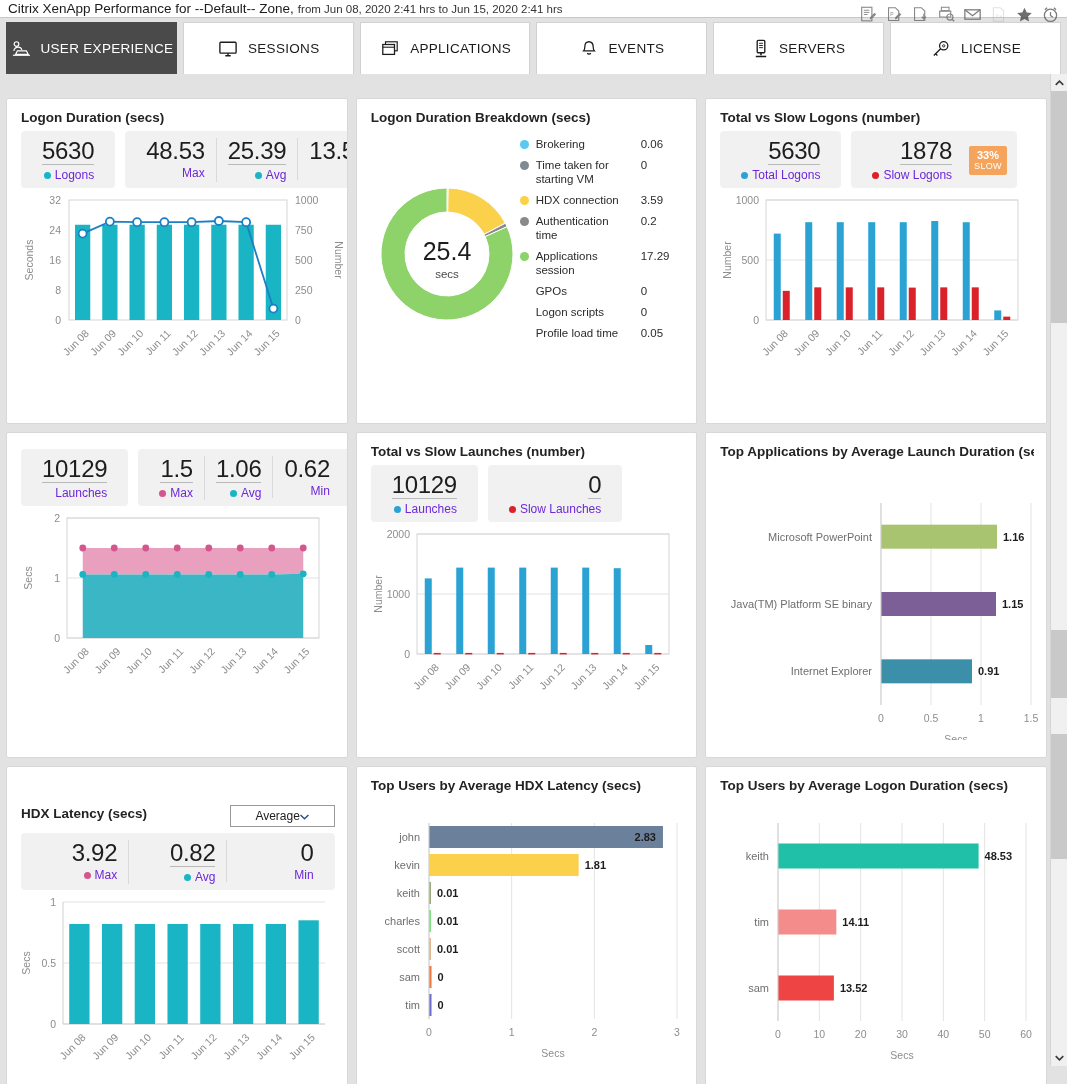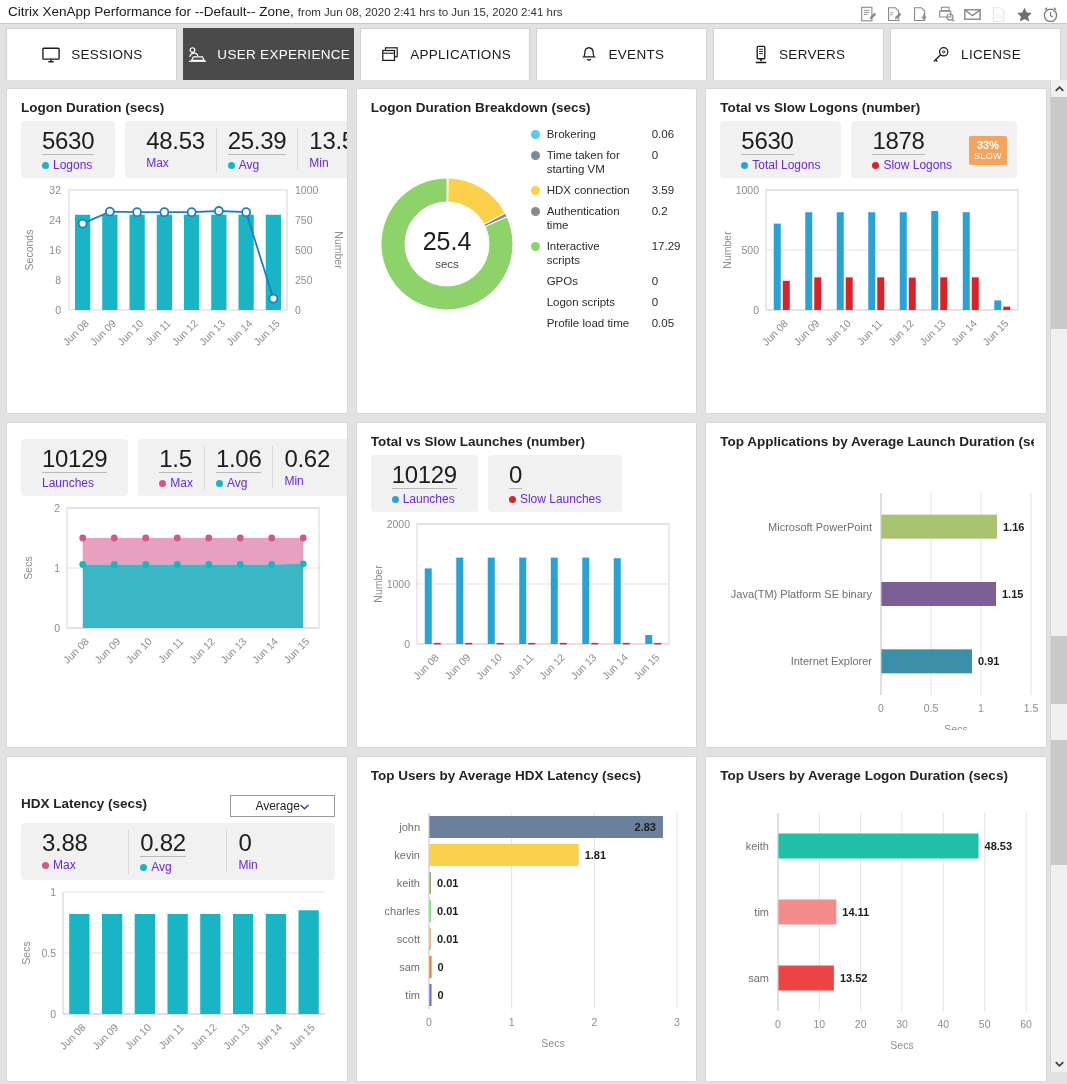--- a/index.html
+++ b/index.html
@@ -6,21 +6,21 @@
   html, body { margin:0; padding:0; }
   body {
     width:1067px; height:1084px; overflow:hidden;
     background:#e2e2e2;
     font-family:"Liberation Sans", sans-serif;
     font-size:12px;
     color:#222;
   }
   
   .titlebar {
-    height:24px; background:#ffffff; border-bottom:1px solid #c8c8c8;
+    height:18px; background:#ffffff; border-bottom:1px solid #c8c8c8;
     display:flex; align-items:center; padding:0 8px; position:relative;
   }
   .title-main { font-size:13.5px; color:#1a1a1a; }
   .title-sub  { font-size:11.5px; color:#333; margin-left:4px; }
   .title-icons { position:absolute; right:8px; top:0; height:28px; display:flex; align-items:center; gap:9px; }
   .ticon { width:17px; height:17px; display:block; opacity:.8; }
   .ticon.disabled { opacity:.28; }
   
   .tabbar { height:56px; background:#e2e2e2; display:flex; gap:6px; padding:4px 6px 0 6px; }
   .tab {
@@ -29,32 +29,32 @@
     font-size:13.5px; letter-spacing:.3px; color:#1b1b1b; cursor:pointer;
     height:52px;
   }
   .tab.active { background:#4a4a4a; color:#ffffff; border-color:#4a4a4a; }
   .tab svg { display:block; }
   
   .viewport { position:relative; height:992px; background:#e2e2e2; }
   .grid {
     position:absolute; left:0; top:0; right:17px; bottom:0;
     display:grid; grid-template-columns:1fr 1fr 1fr;
-    grid-auto-rows:326px; gap:8px; padding:8px 3px 6px 6px;
+    grid-auto-rows:326px; gap:8px; padding:24px 3px 6px 6px;
   }
   .card {
     background:#ffffff; border:1px solid #d8d8d8; border-radius:2px;
     padding:10px 12px; position:relative; overflow:hidden;
   }
   .card-title { font-size:13.5px; font-weight:bold; color:#232323; margin:1px 0 6px 2px; white-space:nowrap; overflow:hidden; }
   .card-head { display:flex; align-items:flex-start; justify-content:space-between;margin-top:28px; }
   
   .kpirow { display:flex; gap:10px; margin:6px 0 4px 2px; }
   .kpibox { background:#f1f1f1; border-radius:4px; padding:7px 10px 6px; display:flex; align-items:flex-start; }
-  .kpicell { padding:0 11px; text-align:left; position:relative; }
+  .kpicell { padding:0 11px; text-align:right; position:relative; }
   .kpicell + .kpicell { border-left:1px solid #d9d9d9; }
   .kpival { font-size:24px; color:#1d1d1d; line-height:1.06; font-weight:400; letter-spacing:-.3px; }
   .kpival.u { border-bottom:1px solid #b9b9b9; display:inline-block; padding-bottom:1px; }
   .kpilab { font-size:12px; color:#6d28d9; margin-top:3px; white-space:nowrap; }
   .dot { display:inline-block; width:7px; height:7px; border-radius:50%; margin-right:4px; vertical-align:middle; position:relative; top:-1px;}
   .badge {
     background:#f5a45d; color:#fff; font-size:11px; line-height:1.05; text-align:center;
     padding:4px 5px; border-radius:2px; margin:8px 0 0 6px; font-weight:bold;
   }
   .badge small { font-size:9px; display:block; font-weight:normal; letter-spacing:.3px; }
@@ -66,21 +66,21 @@
   }
   
   .chart { position:relative; }
   .axlab { fill:#8d8d8d; font-size:10.5px; font-family:"Liberation Sans", sans-serif; }
   .axtitle { fill:#8d8d8d; font-size:10.5px; font-family:"Liberation Sans", sans-serif; }
   .vallab { fill:#1d1d1d; font-size:11px; font-weight:bold; font-family:"Liberation Sans", sans-serif; }
   .catlab { fill:#6f6f6f; font-size:11px; font-family:"Liberation Sans", sans-serif; }
   .gridline { stroke:#e3e3e3; stroke-width:1; }
   .axisline { stroke:#cfcfcf; stroke-width:1; }
   
-  .legend { position:absolute; left:174px; top:38px; width:165px; }
+  .legend { position:absolute; left:163px; top:38px; width:165px; }
   .lgrow { display:flex; align-items:flex-start; margin-bottom:7px; font-size:11.5px; color:#2b2b2b; }
   .lgdot { width:9px; height:9px; border-radius:50%; flex:0 0 9px; margin:3px 7px 0 0; }
   .lgdot.none { background:transparent; }
   .lgname { width:88px; line-height:1.22; }
   .lgval { width:44px; line-height:1.22;margin-left:17px; }
   
   .sbar { position:absolute; right:0; top:0; width:17px; bottom:0; background:#f0f0f0; border-left:1px solid #d4d4d4; }
   .sbtn { height:17px; width:17px; display:flex; align-items:center; justify-content:center; background:#f0f0f0; }
   .sthumb { position:absolute; left:0; width:17px; background:#c9c9c9; }
   .t1 { top:17px; height:232px; }
@@ -146,39 +146,39 @@
       <svg viewBox="0 0 20 20" width="17" height="17">
           <circle cx="10" cy="11" r="7.2" fill="none" stroke="#5b5b5b" stroke-width="1.5"></circle>
           <path d="M10 7 v4.3 l2.8 1.6" fill="none" stroke="#5b5b5b" stroke-width="1.4"></path>
           <path d="M3.5 4.5 L6 2 M16.5 4.5 L14 2" stroke="#5b5b5b" stroke-width="1.5"></path>
         </svg>
     </span>
   </div>
 </div>
 
 <div class="tabbar">
-  <div class="tab">
-    <span>
-      <svg width="22" height="18" viewBox="0 0 24 20">
-          <rect x="3" y="2.5" width="18" height="12" rx="1" fill="none" stroke="#1b1b1b" stroke-width="1.5"></rect>
-          <path d="M9 17.5 h6 M12 14.5 v3" stroke="#1b1b1b" stroke-width="1.5"></path>
-        </svg>
-    </span>
-    <span>SESSIONS</span>
-  </div>
   <div class="tab active">
     <span>
       <svg width="22" height="18" viewBox="0 0 24 20">
           <circle cx="7" cy="4.5" r="2.6" fill="none" stroke="#fff" stroke-width="1.3"></circle>
           <path d="M4 12 q1-4 5-4 q3 0 4 3" fill="none" stroke="#fff" stroke-width="1.3"></path>
           <path d="M8 12 h10 l2 4 h-14 z" fill="none" stroke="#fff" stroke-width="1.3"></path>
           <path d="M3 17 h19" stroke="#fff" stroke-width="1.3"></path>
         </svg>
     </span>
     <span>USER EXPERIENCE</span>
+  </div>
+  <div class="tab">
+    <span>
+      <svg width="22" height="18" viewBox="0 0 24 20">
+          <rect x="3" y="2.5" width="18" height="12" rx="1" fill="none" stroke="#1b1b1b" stroke-width="1.5"></rect>
+          <path d="M9 17.5 h6 M12 14.5 v3" stroke="#1b1b1b" stroke-width="1.5"></path>
+        </svg>
+    </span>
+    <span>SESSIONS</span>
   </div>
   <div class="tab">
     <span>
       <svg width="22" height="18" viewBox="0 0 24 20">
           <rect x="7" y="2" width="13" height="10" fill="none" stroke="#1b1b1b" stroke-width="1.3"></rect>
           <rect x="4" y="5" width="13" height="11" fill="#fff" stroke="#1b1b1b" stroke-width="1.4"></rect>
           <line x1="4" y1="8" x2="17" y2="8" stroke="#1b1b1b" stroke-width="1.2"></line>
         </svg>
     </span>
     <span>APPLICATIONS</span>
@@ -316,21 +316,21 @@
             <span class="lgname">HDX connection</span>
             <span class="lgval">3.59</span>
           </div>
           <div class="lgrow">
             <span class="lgdot" style="background: rgb(138, 138, 138);"></span>
             <span class="lgname">Authentication time</span>
             <span class="lgval">0.2</span>
           </div>
           <div class="lgrow">
             <span class="lgdot" style="background: rgb(142, 210, 106);"></span>
-            <span class="lgname">Interactive scripts</span>
+            <span class="lgname">Applications session</span>
             <span class="lgval">17.29</span>
           </div>
           <div class="lgrow">
             <span class="lgdot none"></span>
             <span class="lgname">GPOs</span>
             <span class="lgval">0</span>
           </div>
           <div class="lgrow">
             <span class="lgdot none"></span>
             <span class="lgname">Logon scripts</span>
@@ -554,21 +554,21 @@
         <span>
           <svg class="chev" viewBox="0 0 10 6">
                 <path d="M0.6 0.8 L5 5 L9.4 0.8" fill="none" stroke="#2b4a80" stroke-width="1.5"></path>
               </svg>
         </span>
       </div>
     </div>
     <div class="kpirow">
       <div class="kpibox" style="width:100%">
         <div class="kpicell" style="flex:1">
-          <div class="kpival">3.88</div>
+          <div class="kpival">3.92</div>
           <div class="kpilab"><span class="dot" style="background:#d4568e"></span><span>Max</span></div>
         </div>
         <div class="kpicell" style="flex:1">
           <div class="kpival u">0.82</div>
           <div class="kpilab"><span class="dot" style="background:#19b5c4"></span><span>Avg</span></div>
         </div>
         <div class="kpicell" style="flex:1">
           <div class="kpival">0</div>
           <div class="kpilab">Min</div>
         </div>

